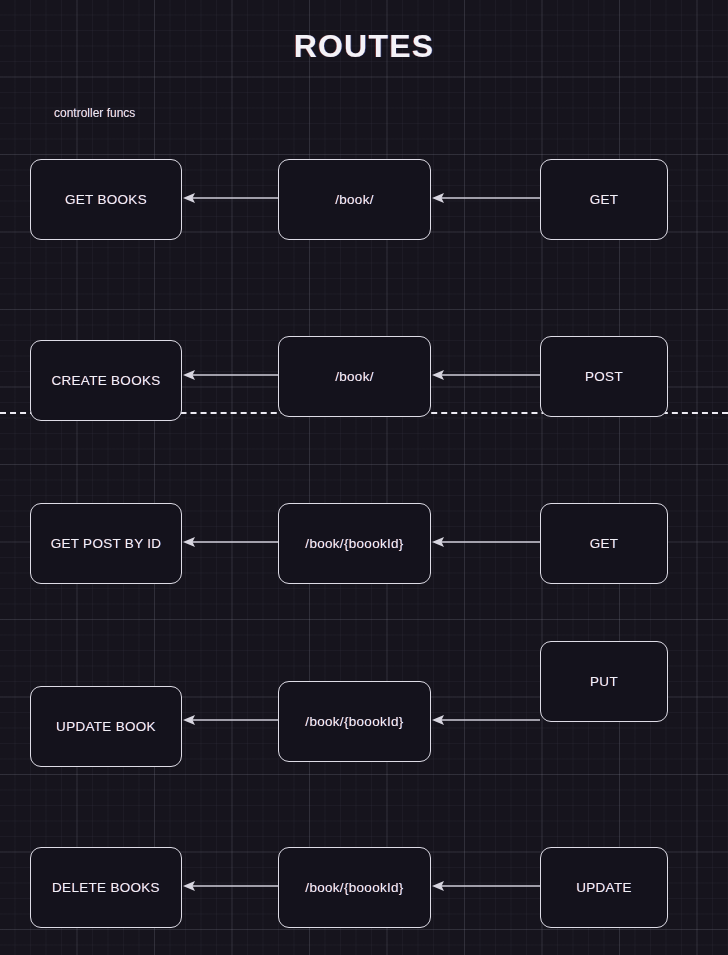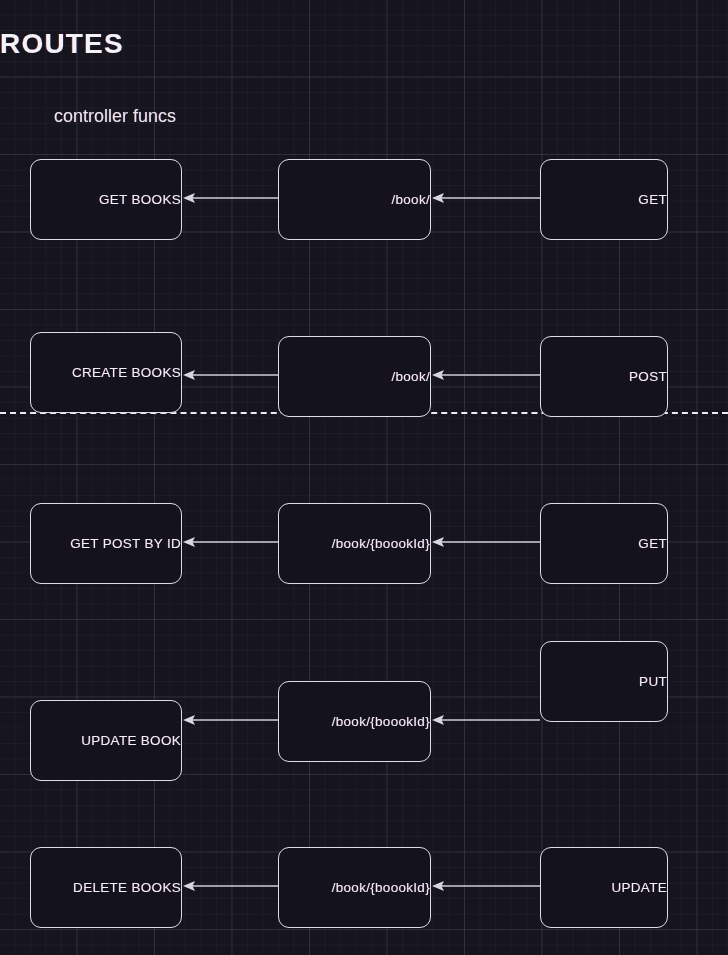--- a/index.html
+++ b/index.html
@@ -34,34 +34,34 @@
       15.5px 15.5px;
     background-position: -1px -1px, -1px -1px, -1px -1px, -1px -1px;
   }
 
   
   #title {
     position: absolute;
     top: 28px;
     left: 0;
     width: 728px;
-    text-align: left;
-    font-size: 28px;
+    text-align: center;
+    font-size: 32px;
     font-weight: bold;
     letter-spacing: 1.2px;
     color: #f3f2f7;
     text-shadow: -0.7px 0 rgba(190,70,60,0.55), 0.7px 0 rgba(60,90,200,0.5);
   }
 
   
   #caption {
     position: absolute;
     top: 106px;
     left: 54px;
-    font-size: 18px;
+    font-size: 12px;
     color: #e9e8ef;
     text-shadow: -0.5px 0 rgba(190,70,60,0.5), 0.5px 0 rgba(60,90,200,0.45);
   }
 
   
   #divider {
     position: absolute;
     left: 0;
     top: 412px;
     width: 728px;
@@ -72,21 +72,21 @@
 
   
   .node {
     position: absolute;
     box-sizing: border-box;
     background: #14121c;
     border: 1.6px solid #dedce6;
     border-radius: 11px;
     display: flex;
     align-items: center;
-    justify-content: flex-end;
+    justify-content: center;
     color: #f1f0f6;
     font-size: 13.5px;
     letter-spacing: 0.3px;
     z-index: 3;
     text-align: center;
   }
   .node .label {
     text-shadow: -0.5px 0 rgba(190,70,60,0.5), 0.5px 0 rgba(60,90,200,0.45);
     white-space: nowrap;
   }
@@ -135,21 +135,21 @@
 <div class="arrow arrow-right-seg" style="top:191px">
   <svg width="109" height="14" viewBox="0 0 109 14">
       <path d="M109 7 L10 7" stroke="#cfcdd8" stroke-width="1.4" fill="none"></path>
       <path d="M1 7 L13 2 L10.5 7 L13 12 Z" fill="#d8d6e0"></path>
     </svg>
 </div>
 <div class="node col-right row-h" style="top:159px">
   <span class="label">GET</span>
 </div>
 
-<div class="node col-left row-h" style="top:332px">
+<div class="node col-left row-h" style="top:340px">
   <span class="label">CREATE BOOKS</span>
 </div>
 <div class="arrow arrow-left-seg" style="top:368px">
   <svg width="96" height="14" viewBox="0 0 96 14">
       <path d="M96 7 L10 7" stroke="#cfcdd8" stroke-width="1.4" fill="none"></path>
       <path d="M1 7 L13 2 L10.5 7 L13 12 Z" fill="#d8d6e0"></path>
     </svg>
 </div>
 <div class="node col-mid row-h" style="top:336px">
   <span class="label">/book/</span>
@@ -179,21 +179,21 @@
 <div class="arrow arrow-right-seg" style="top:535px">
   <svg width="109" height="14" viewBox="0 0 109 14">
       <path d="M109 7 L10 7" stroke="#cfcdd8" stroke-width="1.4" fill="none"></path>
       <path d="M1 7 L13 2 L10.5 7 L13 12 Z" fill="#d8d6e0"></path>
     </svg>
 </div>
 <div class="node col-right row-h" style="top:503px">
   <span class="label">GET</span>
 </div>
 
-<div class="node col-left row-h" style="top:700px">
+<div class="node col-left row-h" style="top:686px">
   <span class="label">UPDATE BOOK</span>
 </div>
 <div class="arrow arrow-left-seg" style="top:713px">
   <svg width="96" height="14" viewBox="0 0 96 14">
       <path d="M96 7 L10 7" stroke="#cfcdd8" stroke-width="1.4" fill="none"></path>
       <path d="M1 7 L13 2 L10.5 7 L13 12 Z" fill="#d8d6e0"></path>
     </svg>
 </div>
 <div class="node col-mid row-h" style="top:681px">
   <span class="label">/book/{boookId}</span>

